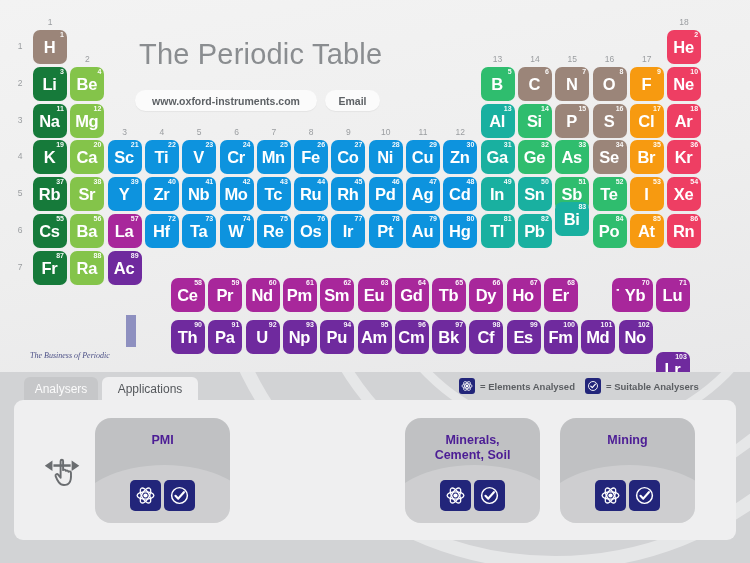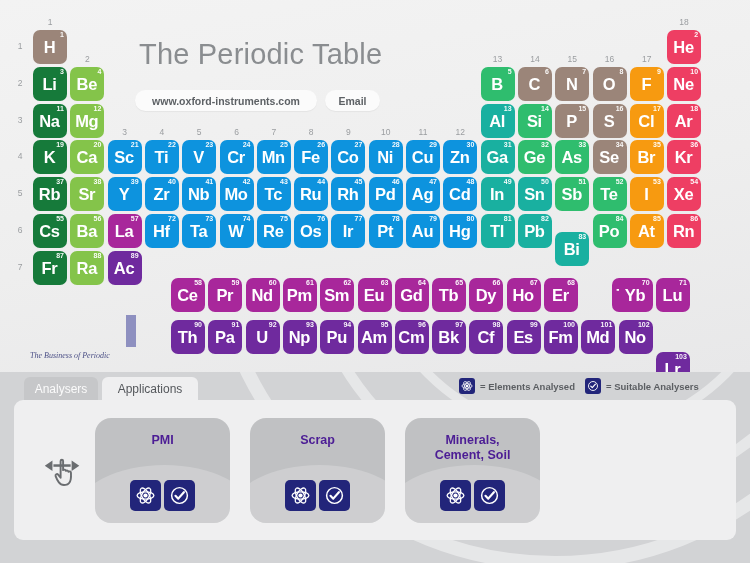--- a/index.html
+++ b/index.html
@@ -521,21 +521,21 @@
         <span class="sym">Hg</span>
       </div>
       <div class="cell" style="left: 480.6px; top: 214px; background: rgb(25, 176, 160);">
         <span class="num">81</span>
         <span class="sym">Tl</span>
       </div>
       <div class="cell" style="left: 517.9px; top: 214px; background: rgb(25, 176, 160);">
         <span class="num">82</span>
         <span class="sym">Pb</span>
       </div>
-      <div class="cell" style="left: 555.2px; top: 232px; background: rgb(25, 176, 160); padding-left: 11px;">
+      <div class="cell" style="left: 555.2px; top: 202px; background: rgb(25, 176, 160); padding-left: 11px;">
         <span class="num">83</span>
         <span class="sym">Bi</span>
       </div>
       <div class="cell" style="left: 592.5px; top: 214px; background: rgb(47, 189, 110);">
         <span class="num">84</span>
         <span class="sym">Po</span>
       </div>
       <div class="cell" style="left: 629.8px; top: 214px; background: rgb(247, 154, 16);">
         <span class="num">85</span>
         <span class="sym">At</span>
@@ -718,60 +718,60 @@
           </svg>
         </div>
         <div class="card-icon">
           <svg width="21" height="21" viewBox="0 0 24 24" fill="none" stroke="#fff" stroke-width="1.7">
             <circle cx="12" cy="12" r="9"></circle>
             <path d="M7.4 12.4 L10.6 15.6 L17 8.2" stroke-width="2.5" stroke-linecap="round" stroke-linejoin="round"></path>
           </svg>
         </div>
       </div>
     </div>
-    <div class="card" style="left: 236px;">
-      <div class="card-shade"></div>
-      <div class="card-title">Scrap</div>
-      <div class="card-icons">
-        <div class="card-icon">
-          <svg width="21" height="21" viewBox="0 0 24 24" fill="none" stroke="#fff" stroke-width="1.5">
-            <circle cx="12" cy="12" r="2.4" fill="#fff" stroke="none"></circle>
-            <ellipse cx="12" cy="12" rx="9.6" ry="4.2"></ellipse>
-            <ellipse cx="12" cy="12" rx="9.6" ry="4.2" transform="rotate(60 12 12)"></ellipse>
-            <ellipse cx="12" cy="12" rx="9.6" ry="4.2" transform="rotate(120 12 12)"></ellipse>
-          </svg>
-        </div>
-        <div class="card-icon">
-          <svg width="21" height="21" viewBox="0 0 24 24" fill="none" stroke="#fff" stroke-width="1.7">
-            <circle cx="12" cy="12" r="9"></circle>
-            <path d="M7.4 12.4 L10.6 15.6 L17 8.2" stroke-width="2.5" stroke-linecap="round" stroke-linejoin="round"></path>
-          </svg>
-        </div>
-      </div>
-    </div>
     <div class="card" style="left: 391px;">
       <div class="card-shade"></div>
       <div class="card-title">Minerals,<br>Cement, Soil</div>
       <div class="card-icons">
         <div class="card-icon">
           <svg width="21" height="21" viewBox="0 0 24 24" fill="none" stroke="#fff" stroke-width="1.5">
             <circle cx="12" cy="12" r="2.4" fill="#fff" stroke="none"></circle>
             <ellipse cx="12" cy="12" rx="9.6" ry="4.2"></ellipse>
             <ellipse cx="12" cy="12" rx="9.6" ry="4.2" transform="rotate(60 12 12)"></ellipse>
             <ellipse cx="12" cy="12" rx="9.6" ry="4.2" transform="rotate(120 12 12)"></ellipse>
           </svg>
         </div>
         <div class="card-icon">
           <svg width="21" height="21" viewBox="0 0 24 24" fill="none" stroke="#fff" stroke-width="1.7">
             <circle cx="12" cy="12" r="9"></circle>
             <path d="M7.4 12.4 L10.6 15.6 L17 8.2" stroke-width="2.5" stroke-linecap="round" stroke-linejoin="round"></path>
           </svg>
         </div>
       </div>
     </div>
+    <div class="card" style="left: 546px;">
+      <div class="card-shade"></div>
+      <div class="card-title">Mining</div>
+      <div class="card-icons">
+        <div class="card-icon">
+          <svg width="21" height="21" viewBox="0 0 24 24" fill="none" stroke="#fff" stroke-width="1.5">
+            <circle cx="12" cy="12" r="2.4" fill="#fff" stroke="none"></circle>
+            <ellipse cx="12" cy="12" rx="9.6" ry="4.2"></ellipse>
+            <ellipse cx="12" cy="12" rx="9.6" ry="4.2" transform="rotate(60 12 12)"></ellipse>
+            <ellipse cx="12" cy="12" rx="9.6" ry="4.2" transform="rotate(120 12 12)"></ellipse>
+          </svg>
+        </div>
+        <div class="card-icon">
+          <svg width="21" height="21" viewBox="0 0 24 24" fill="none" stroke="#fff" stroke-width="1.7">
+            <circle cx="12" cy="12" r="9"></circle>
+            <path d="M7.4 12.4 L10.6 15.6 L17 8.2" stroke-width="2.5" stroke-linecap="round" stroke-linejoin="round"></path>
+          </svg>
+        </div>
+      </div>
+    </div>
   </div>
 
 <div class="swipe">
   <svg width="46" height="46" viewBox="0 0 48 48" fill="currentColor">
     <path d="M13 13 L5 18.5 L13 24 Z"></path>
     <path d="M33 13 L41 18.5 L33 24 Z"></path>
     <path d="M14 17 h18 v2.6 h-18 Z"></path>
     <path d="M21.5 24 c0-4 0-8 0-10.5 c0-1.6 2.6-1.6 2.6 0 c0 2.6 0 7 0 9.6
              c1.1-1 2.6-.6 2.8 .8 c1.1-.9 2.6-.4 2.8 .9 c1-.8 2.5-.3 2.6 1
              c.1 2.2 .15 4.6-.2 6.6 c-.5 3-2.4 5.6-5.4 6.1 c-2.8 .5-5.4-.4-7-2.6

